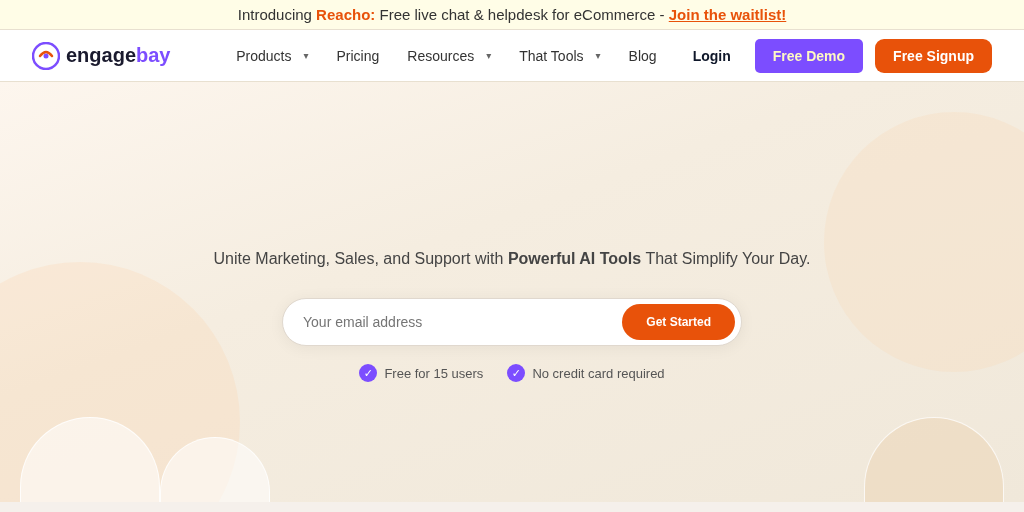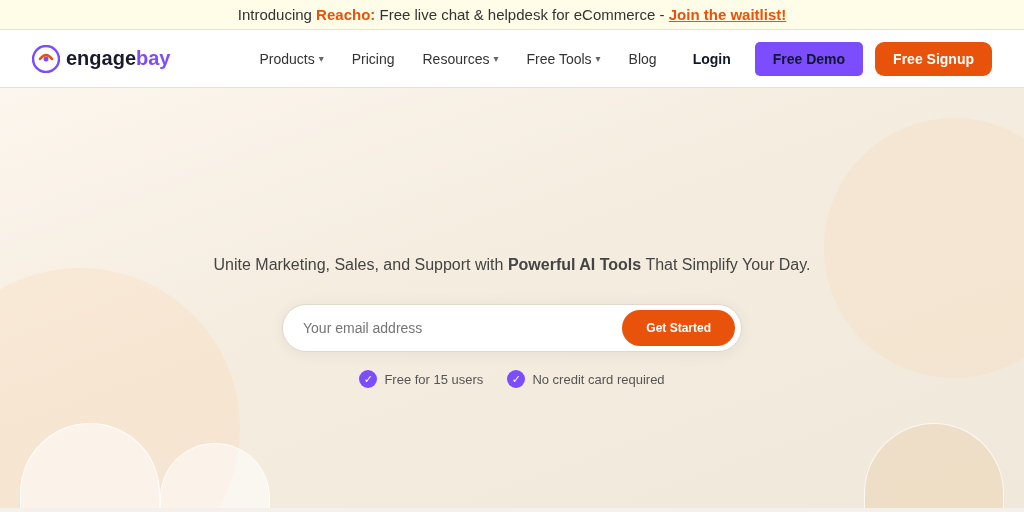--- a/index.html
+++ b/index.html
@@ -29,21 +29,21 @@
       font-weight: 600;
       text-decoration: underline;
     }
 
     
     .navbar {
       background: #fff;
       display: flex;
       align-items: center;
       padding: 0 32px;
-      height: 58px;
+      height: 52px;
       border-bottom: 1px solid #e8e0d0;
     }
     .logo {
       display: flex;
       align-items: center;
       gap: 6px;
       margin-right: auto;
       text-decoration: none;
     }
     .logo-icon {
@@ -65,21 +65,21 @@
       list-style: none;
       margin-right: 24px;
     }
     .nav-links li a {
       text-decoration: none;
       color: #333;
       font-size: 14px;
       font-weight: 500;
       display: flex;
       align-items: center;
-      gap: 4px;
+      gap: 12px;
     }
     .nav-links li a .chevron {
       font-size: 10px;
       color: #666;
     }
     .nav-actions {
       display: flex;
       align-items: center;
       gap: 12px;
     }
@@ -87,21 +87,21 @@
       background: none;
       border: none;
       font-size: 14px;
       font-weight: 700;
       color: #0f172a;
       cursor: pointer;
       padding: 8px 12px;
     }
     .free-demo-btn {
       background: #7c4dff;
-      color: #0f172a;
+      color: #fef9c3;
       border: none;
       border-radius: 5px;
       padding: 9px 18px;
       font-size: 14px;
       font-weight: 600;
       cursor: pointer;
     }
     .free-signup-btn {
       background: #e8520a;
       color: #fff;
@@ -309,21 +309,21 @@
       </a>
     </li>
     <li>
       <a href="#">
         <span>Resources</span>
         <span class="chevron">▾</span>
       </a>
     </li>
     <li>
       <a href="#">
-        <span>Free Tools</span>
+        <span>That Tools</span>
         <span class="chevron">▾</span>
       </a>
     </li>
     <li>
       <a href="#">
         <span>Blog</span>
       </a>
     </li>
   </ul>
 

